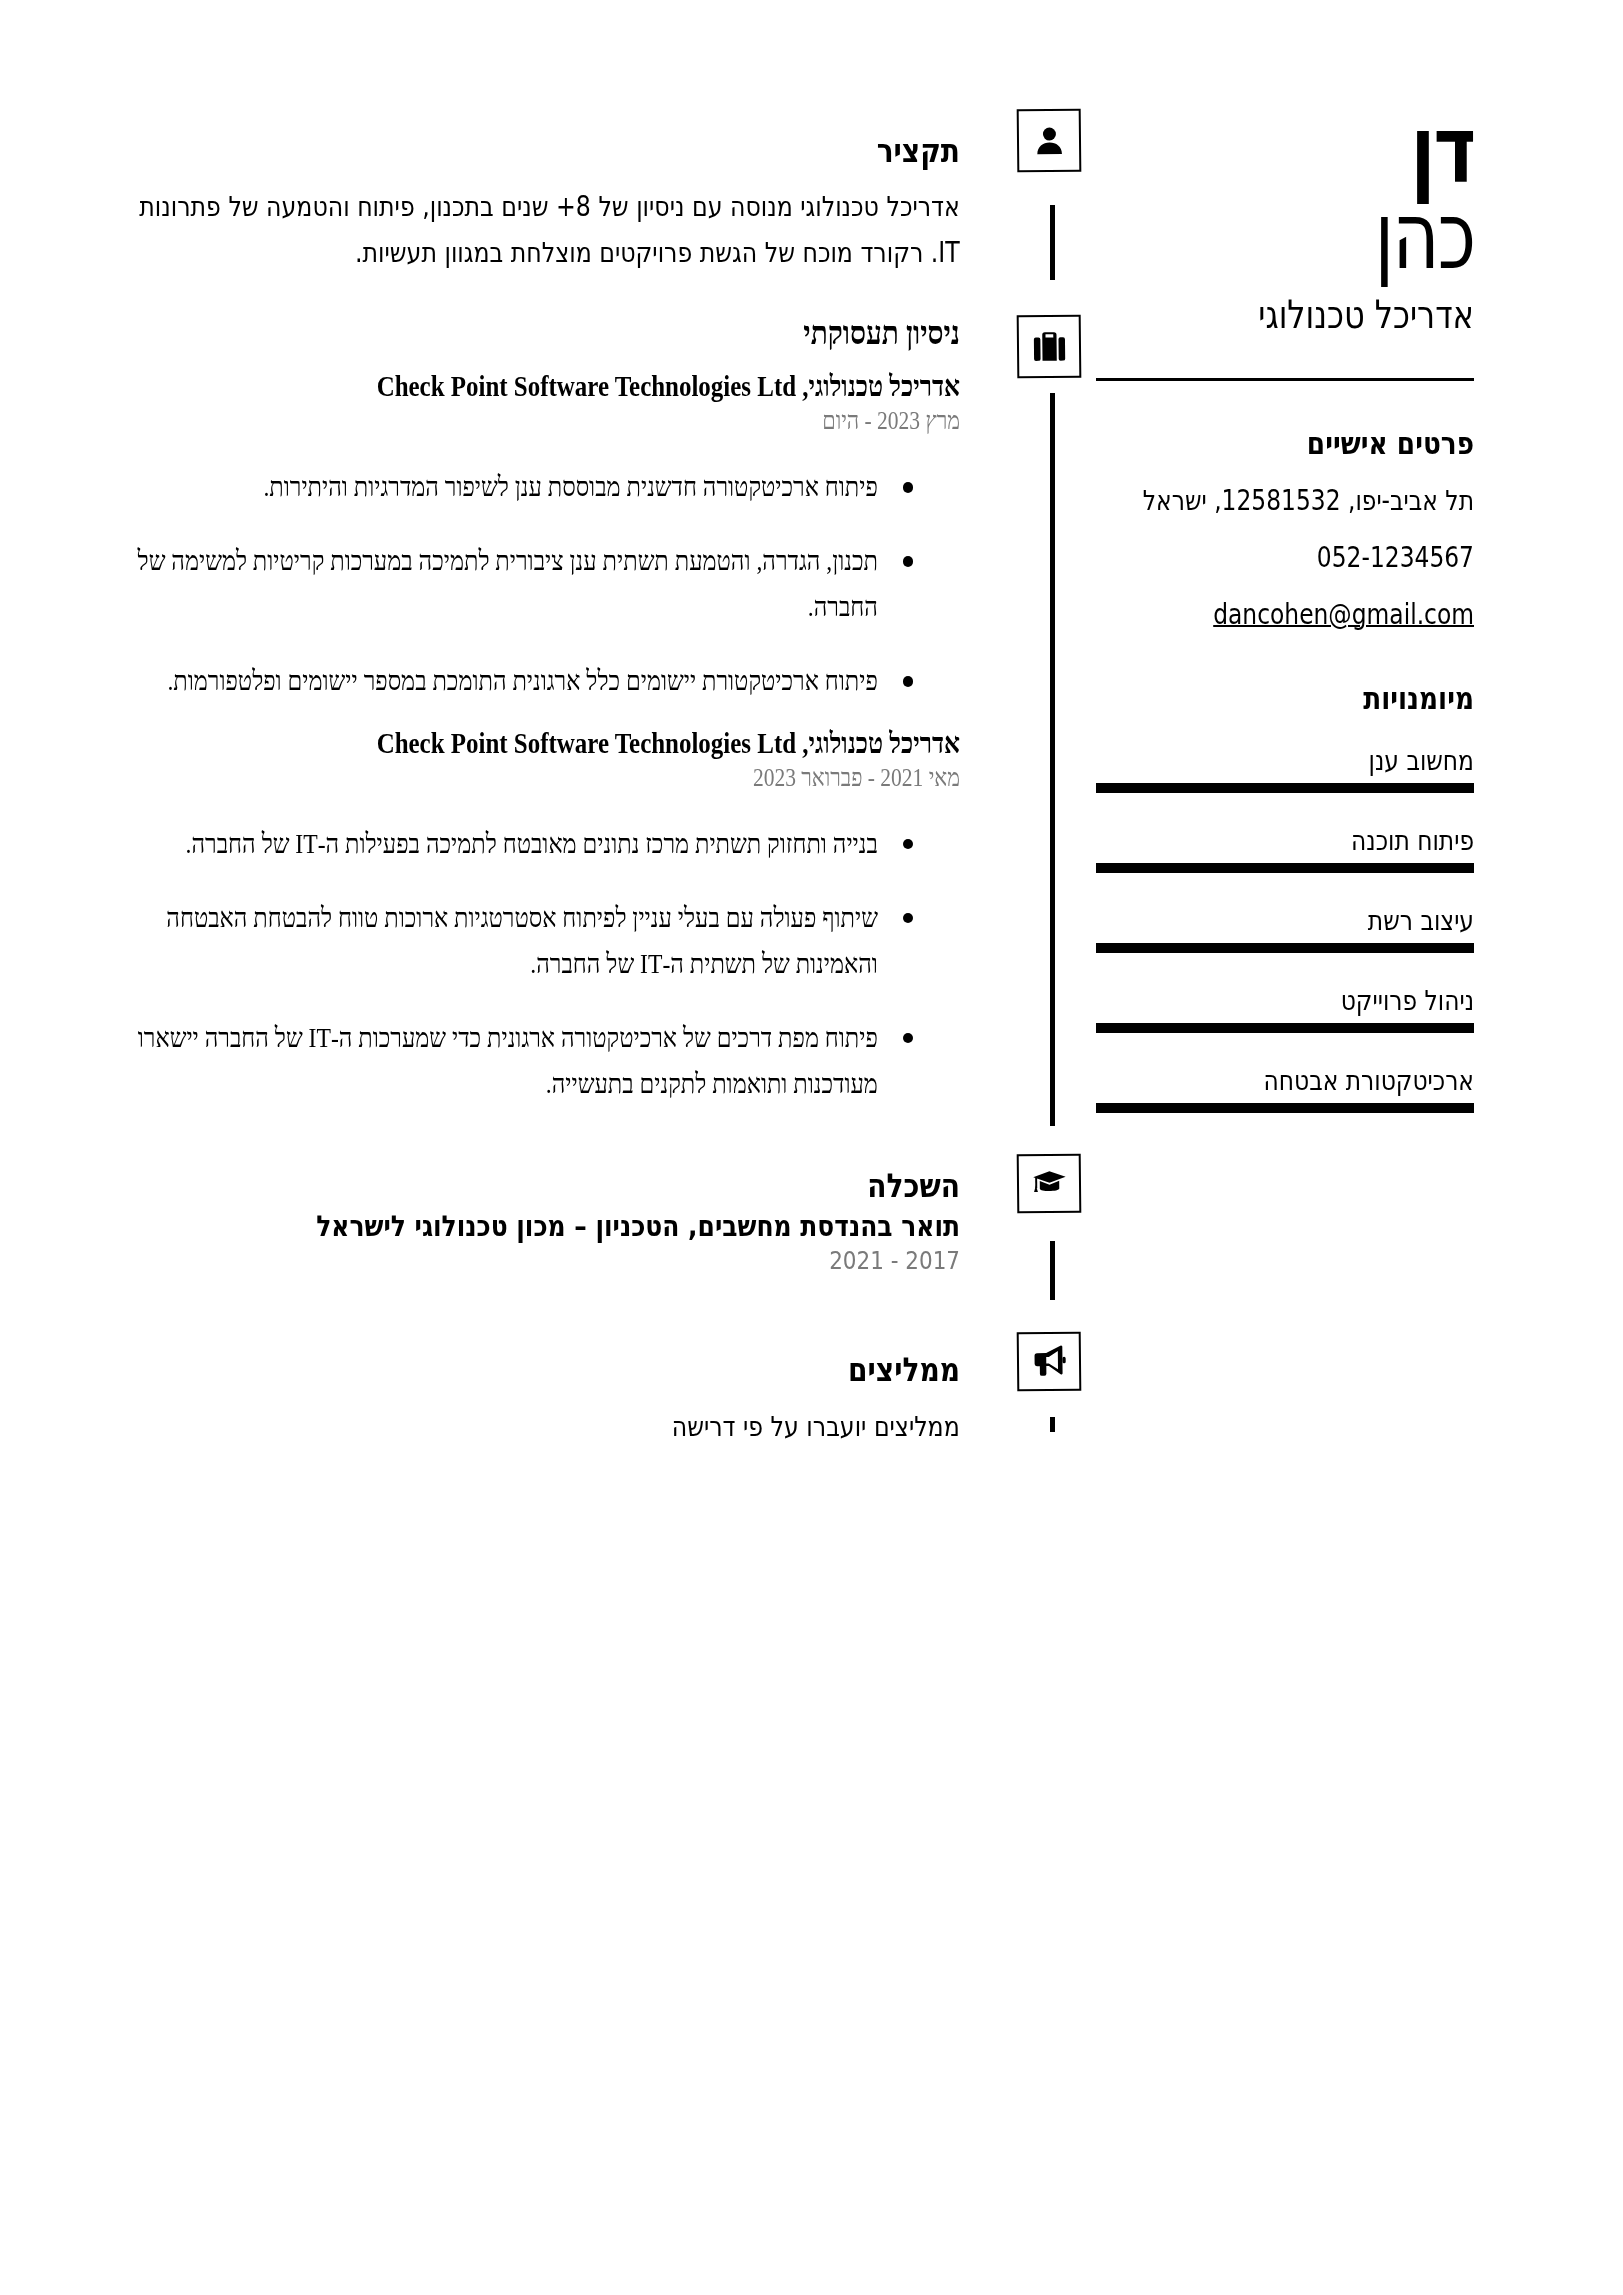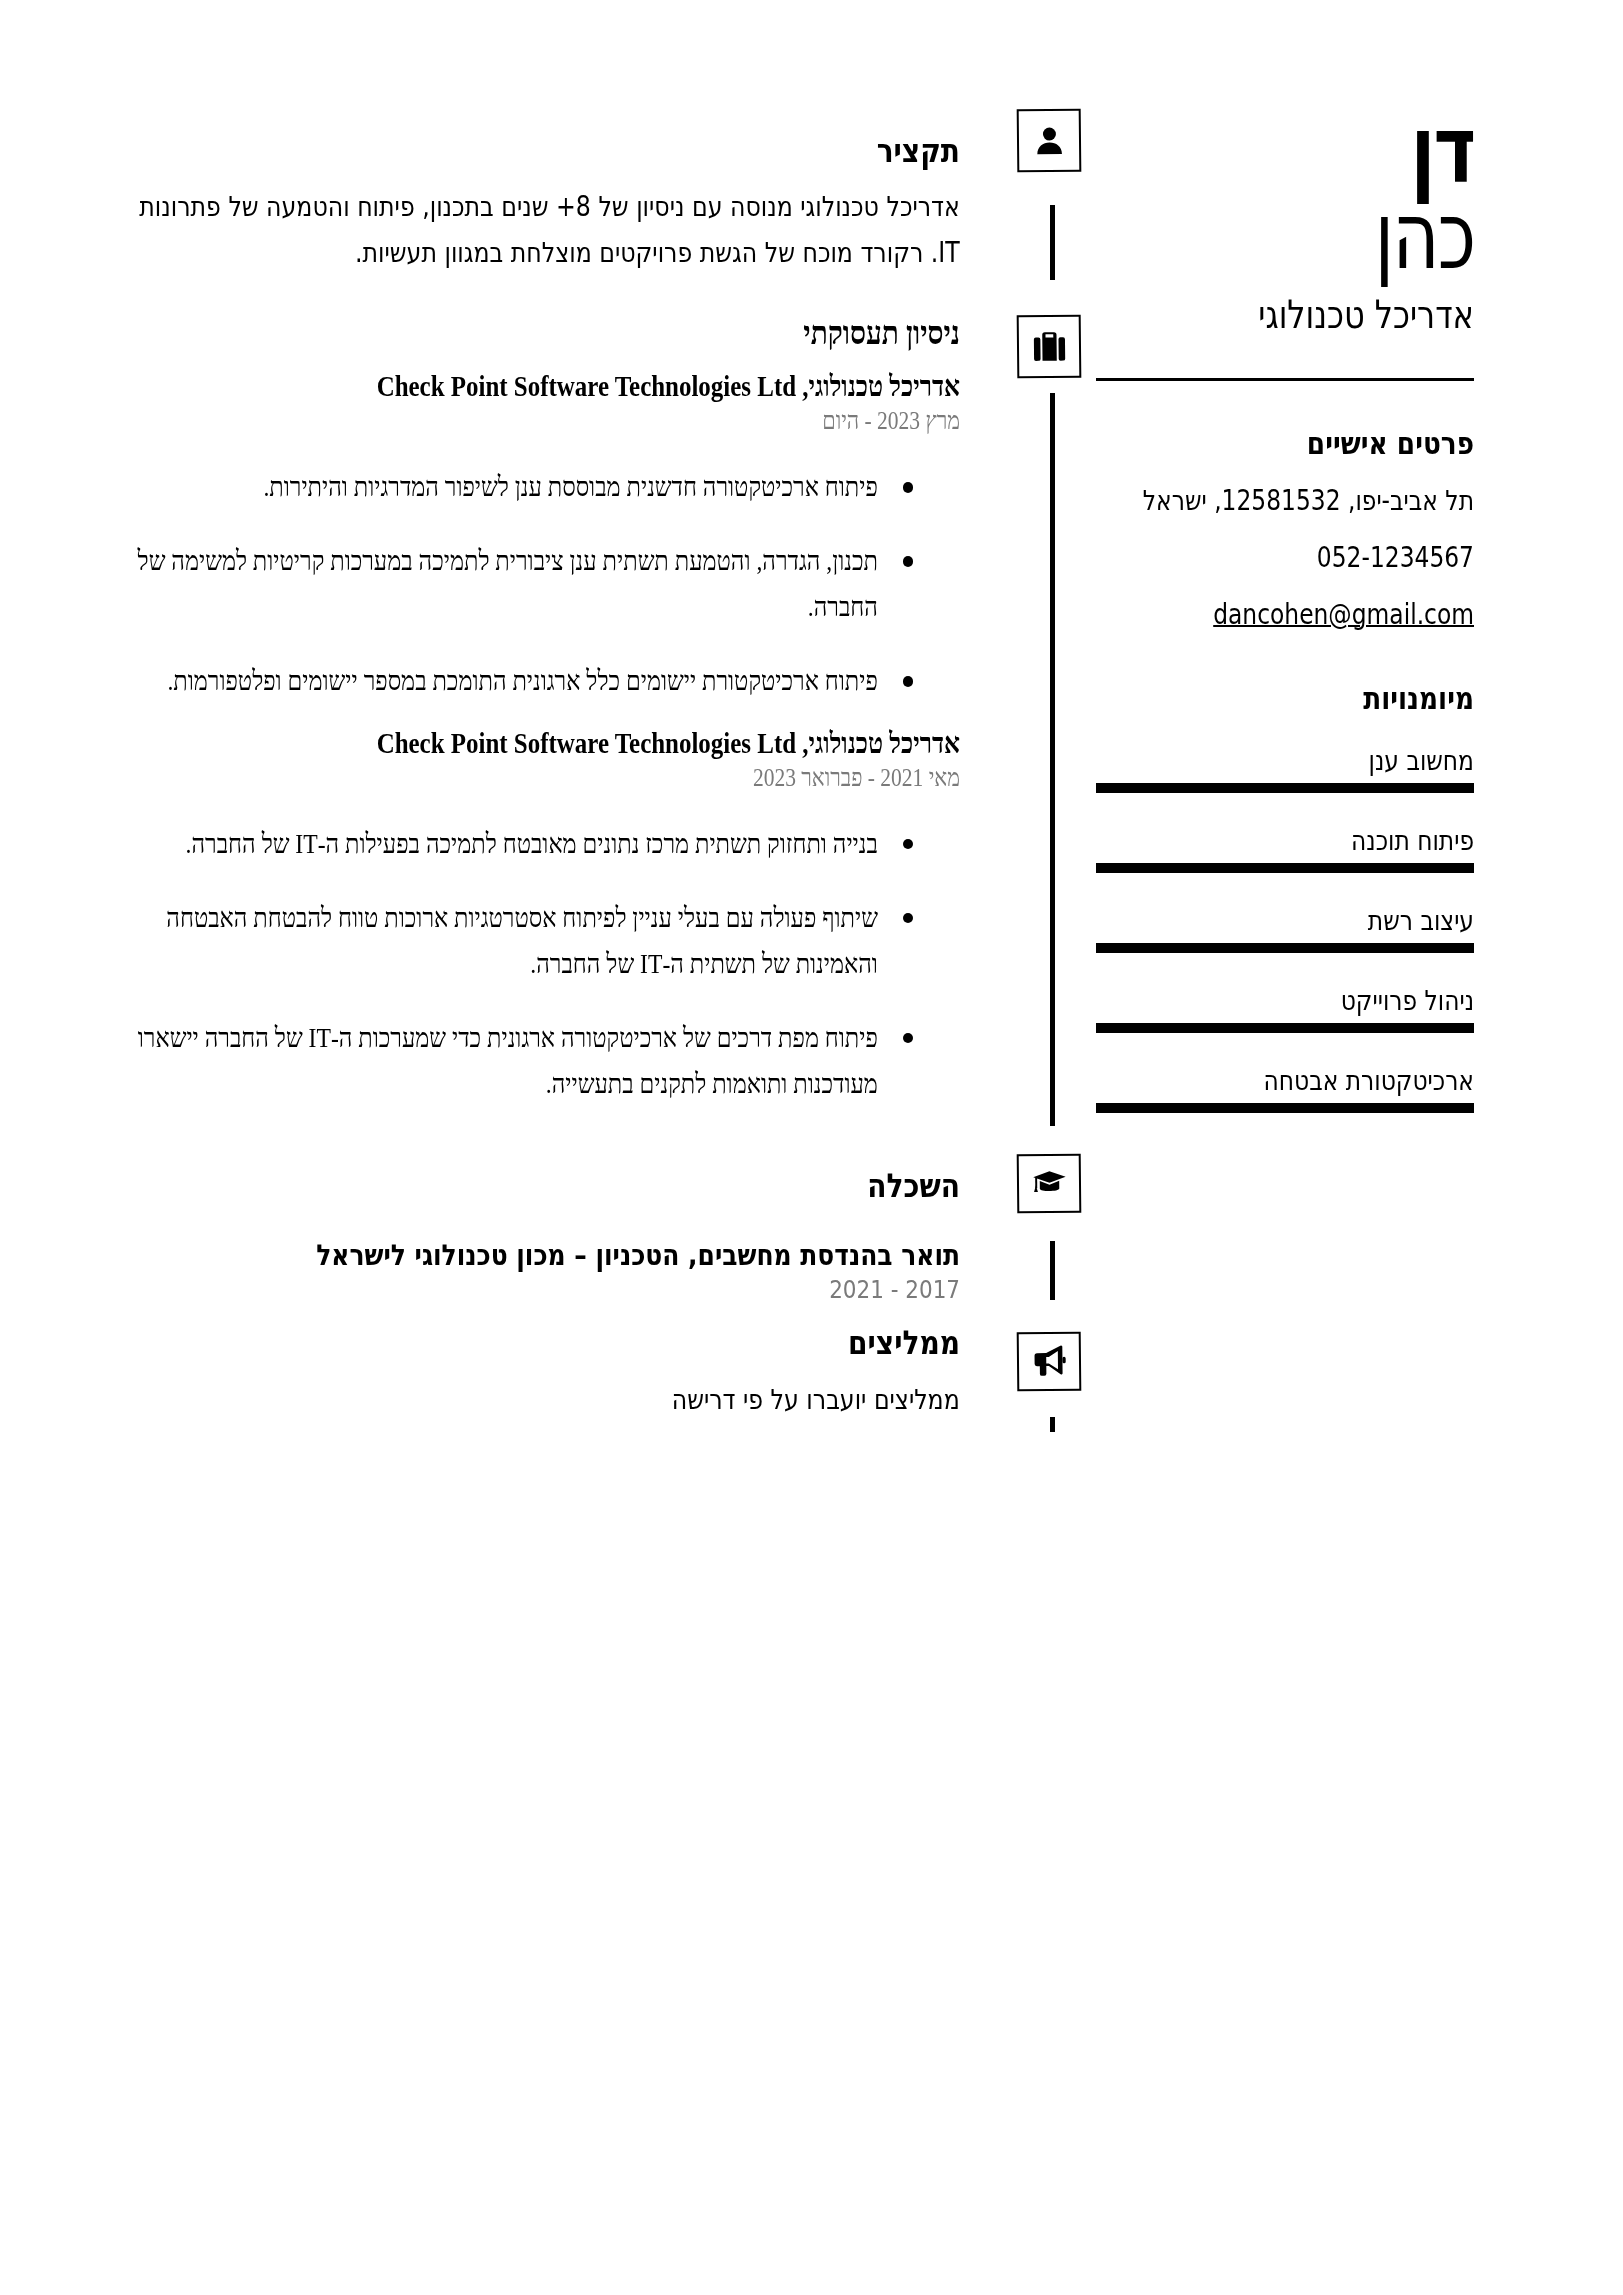--- a/index.html
+++ b/index.html
@@ -310,25 +310,25 @@
         <li class="bullet-item">
           <span class="bullet-dot"></span>
           <span class="bullet-text">פיתוח מפת דרכים של ארכיטקטורה ארגונית כדי שמערכות ה-IT של החברה יישארו מעודכנות ותואמות לתקנים בתעשייה.</span>
         </li>
       </ul>
     </div>
   </section>
 
   <section class="main" style="top:1165px;">
     <h2 class="section-title">השכלה</h2>
-    <div style="margin-top:29px;">
+    <div style="margin-top:0;">
       <div class="entry-title">תואר בהנדסת מחשבים, הטכניון – מכון טכנולוגי לישראל</div>
       <div class="entry-date">2017 - 2021</div>
     </div>
   </section>
 
-  <section class="main" style="top:1322px;">
+  <section class="main" style="top:1349px;">
     <h2 class="section-title">ממליצים</h2>
     <p class="body-text" style="margin-top:11.8px;">ממליצים יועברו על פי דרישה</p>
   </section>
 
 </div>
 
 
 </body></html>

